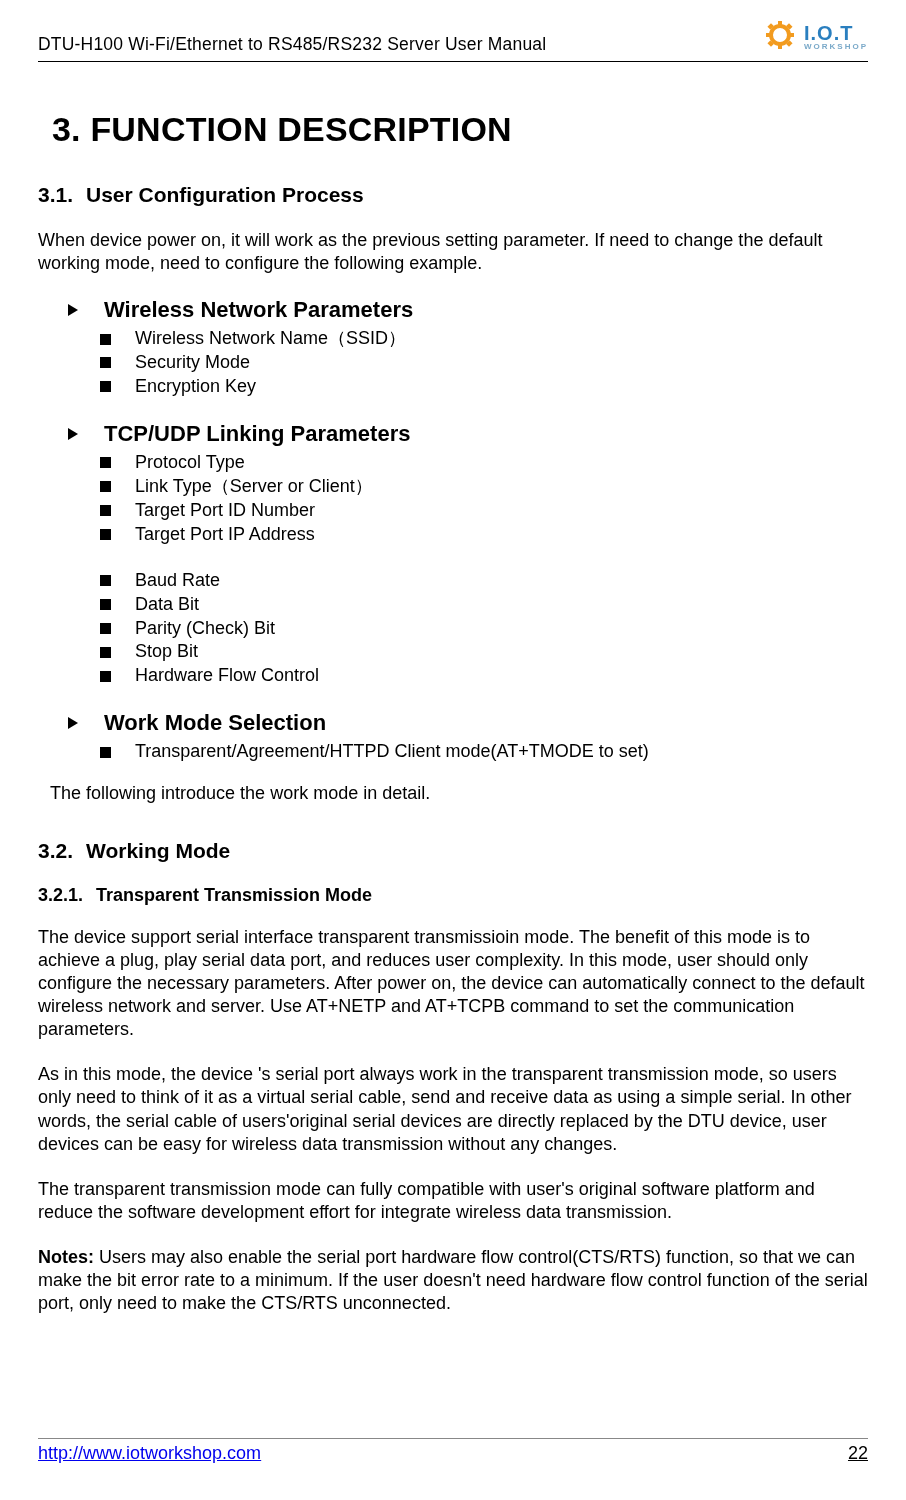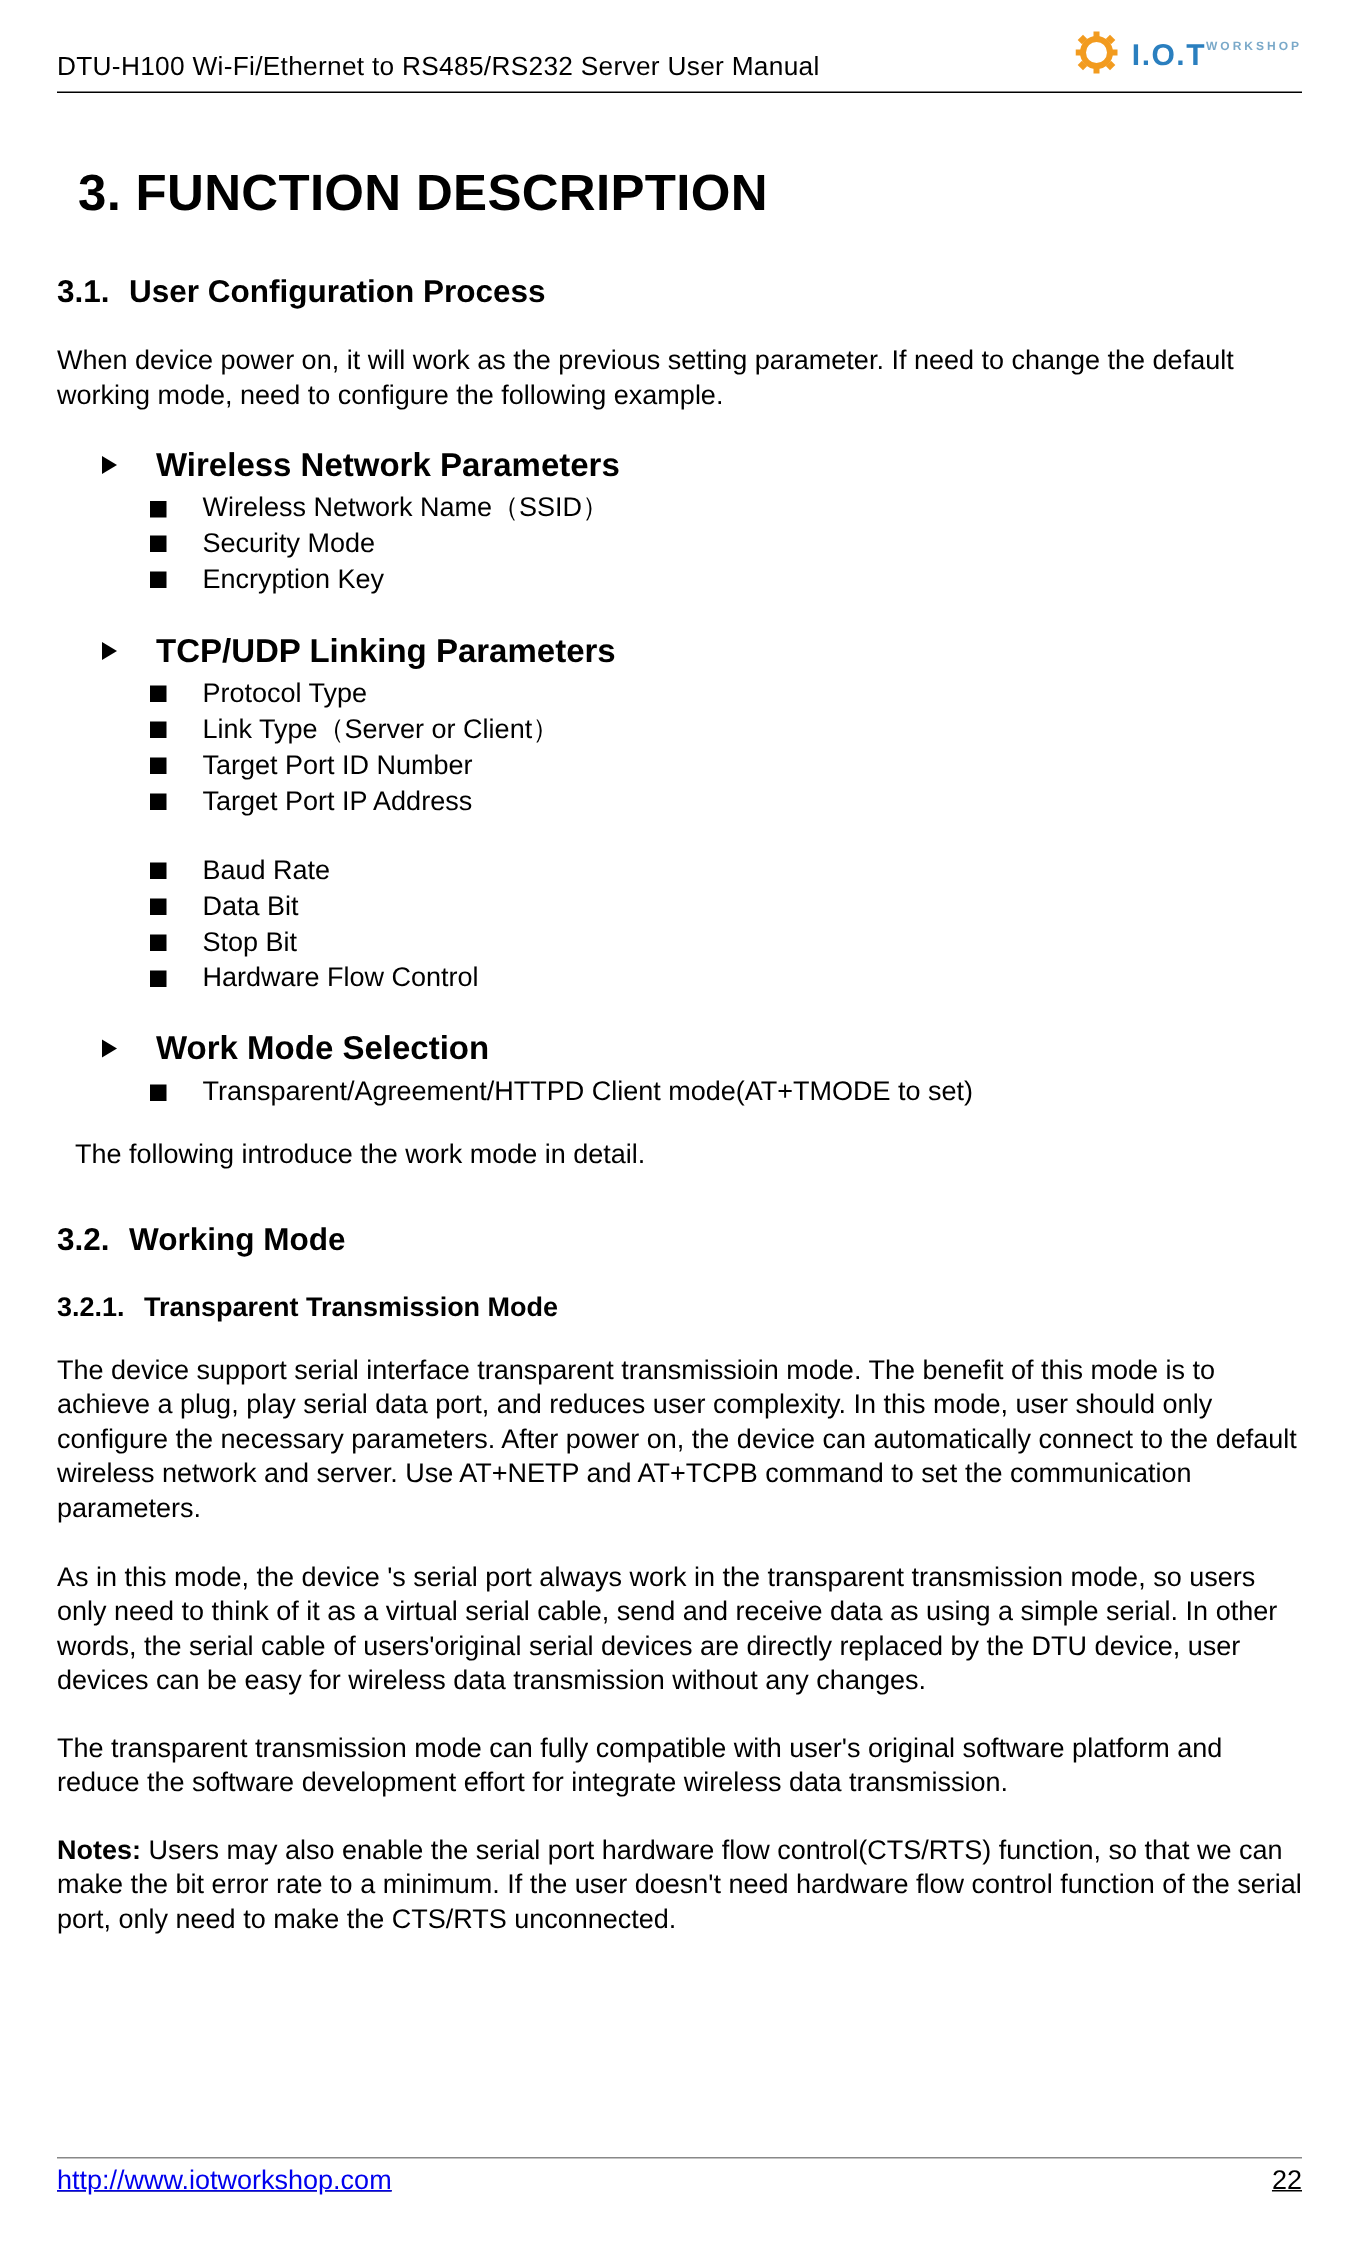--- a/index.html
+++ b/index.html
@@ -29,21 +29,21 @@
       font-size: 17.5px;
       letter-spacing: 0.2px;
       padding-top: 14px;
     }
     .logo {
       display: flex;
       align-items: center;
       gap: 4px;
     }
     .logo svg { display: block; }
-    .logo-text { display: flex; flex-direction: row; line-height: 1; }
+    .logo-text { display: flex; flex-direction: column; line-height: 1; }
     .logo-top {
       color: #2a7fbf;
       font-weight: 900;
       font-size: 20px;
       letter-spacing: 1px;
     }
     .logo-sub {
       color: #7aa9c9;
       font-size: 8px;
       letter-spacing: 2px;
@@ -203,20 +203,24 @@
         <div class="sq-line">
           <span class="sq-icon"></span>
           <span>Baud Rate</span>
         </div>
         <div class="sq-line">
           <span class="sq-icon"></span>
           <span>Data Bit</span>
         </div>
         <div class="sq-line">
           <span class="sq-icon"></span>
+          <span>Parity (Check) Bit</span>
+        </div>
+        <div class="sq-line">
+          <span class="sq-icon"></span>
           <span>Stop Bit</span>
         </div>
         <div class="sq-line">
           <span class="sq-icon"></span>
           <span>Hardware Flow Control</span>
         </div>
       </div>
       <div class="group last">
         <div class="arrow-line">
           <svg class="arrow-icon" viewBox="0 0 14 14">

